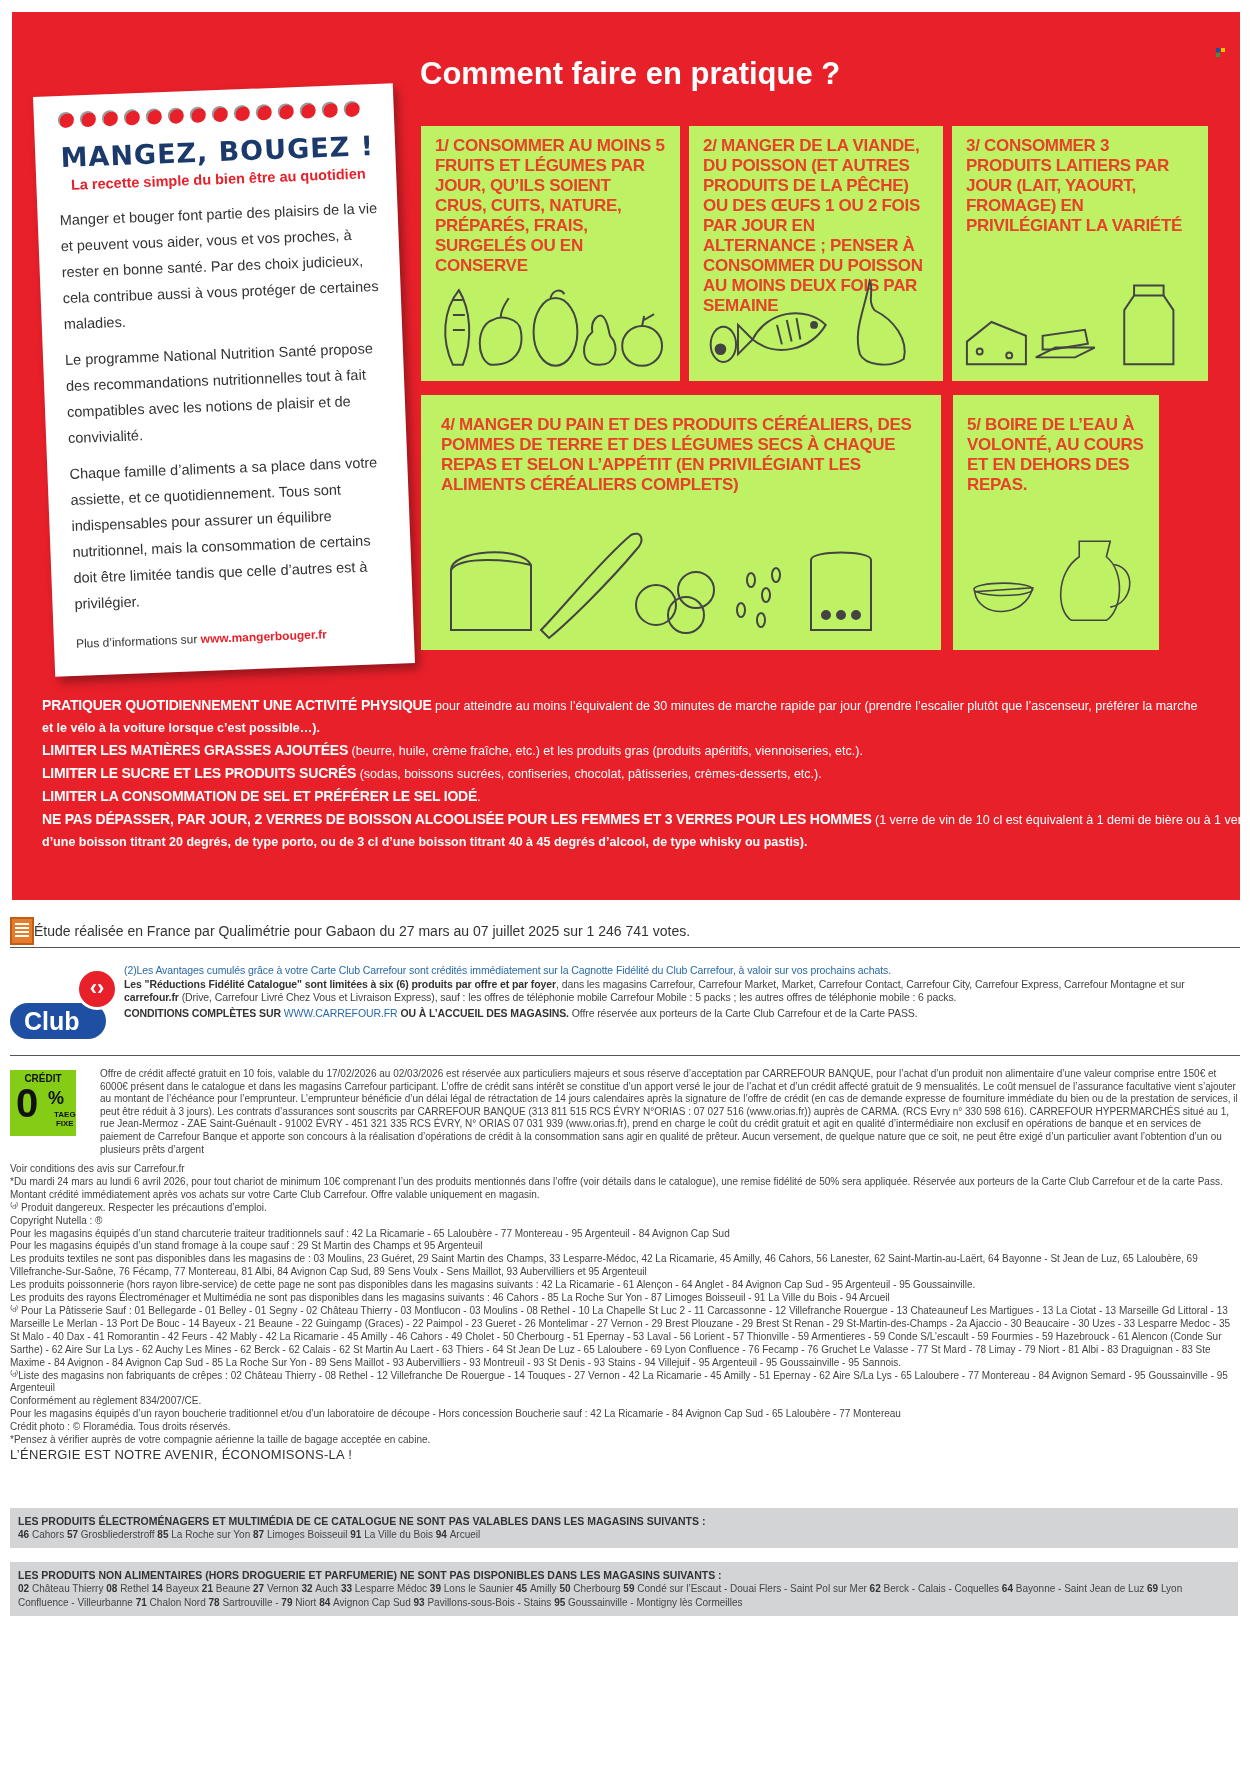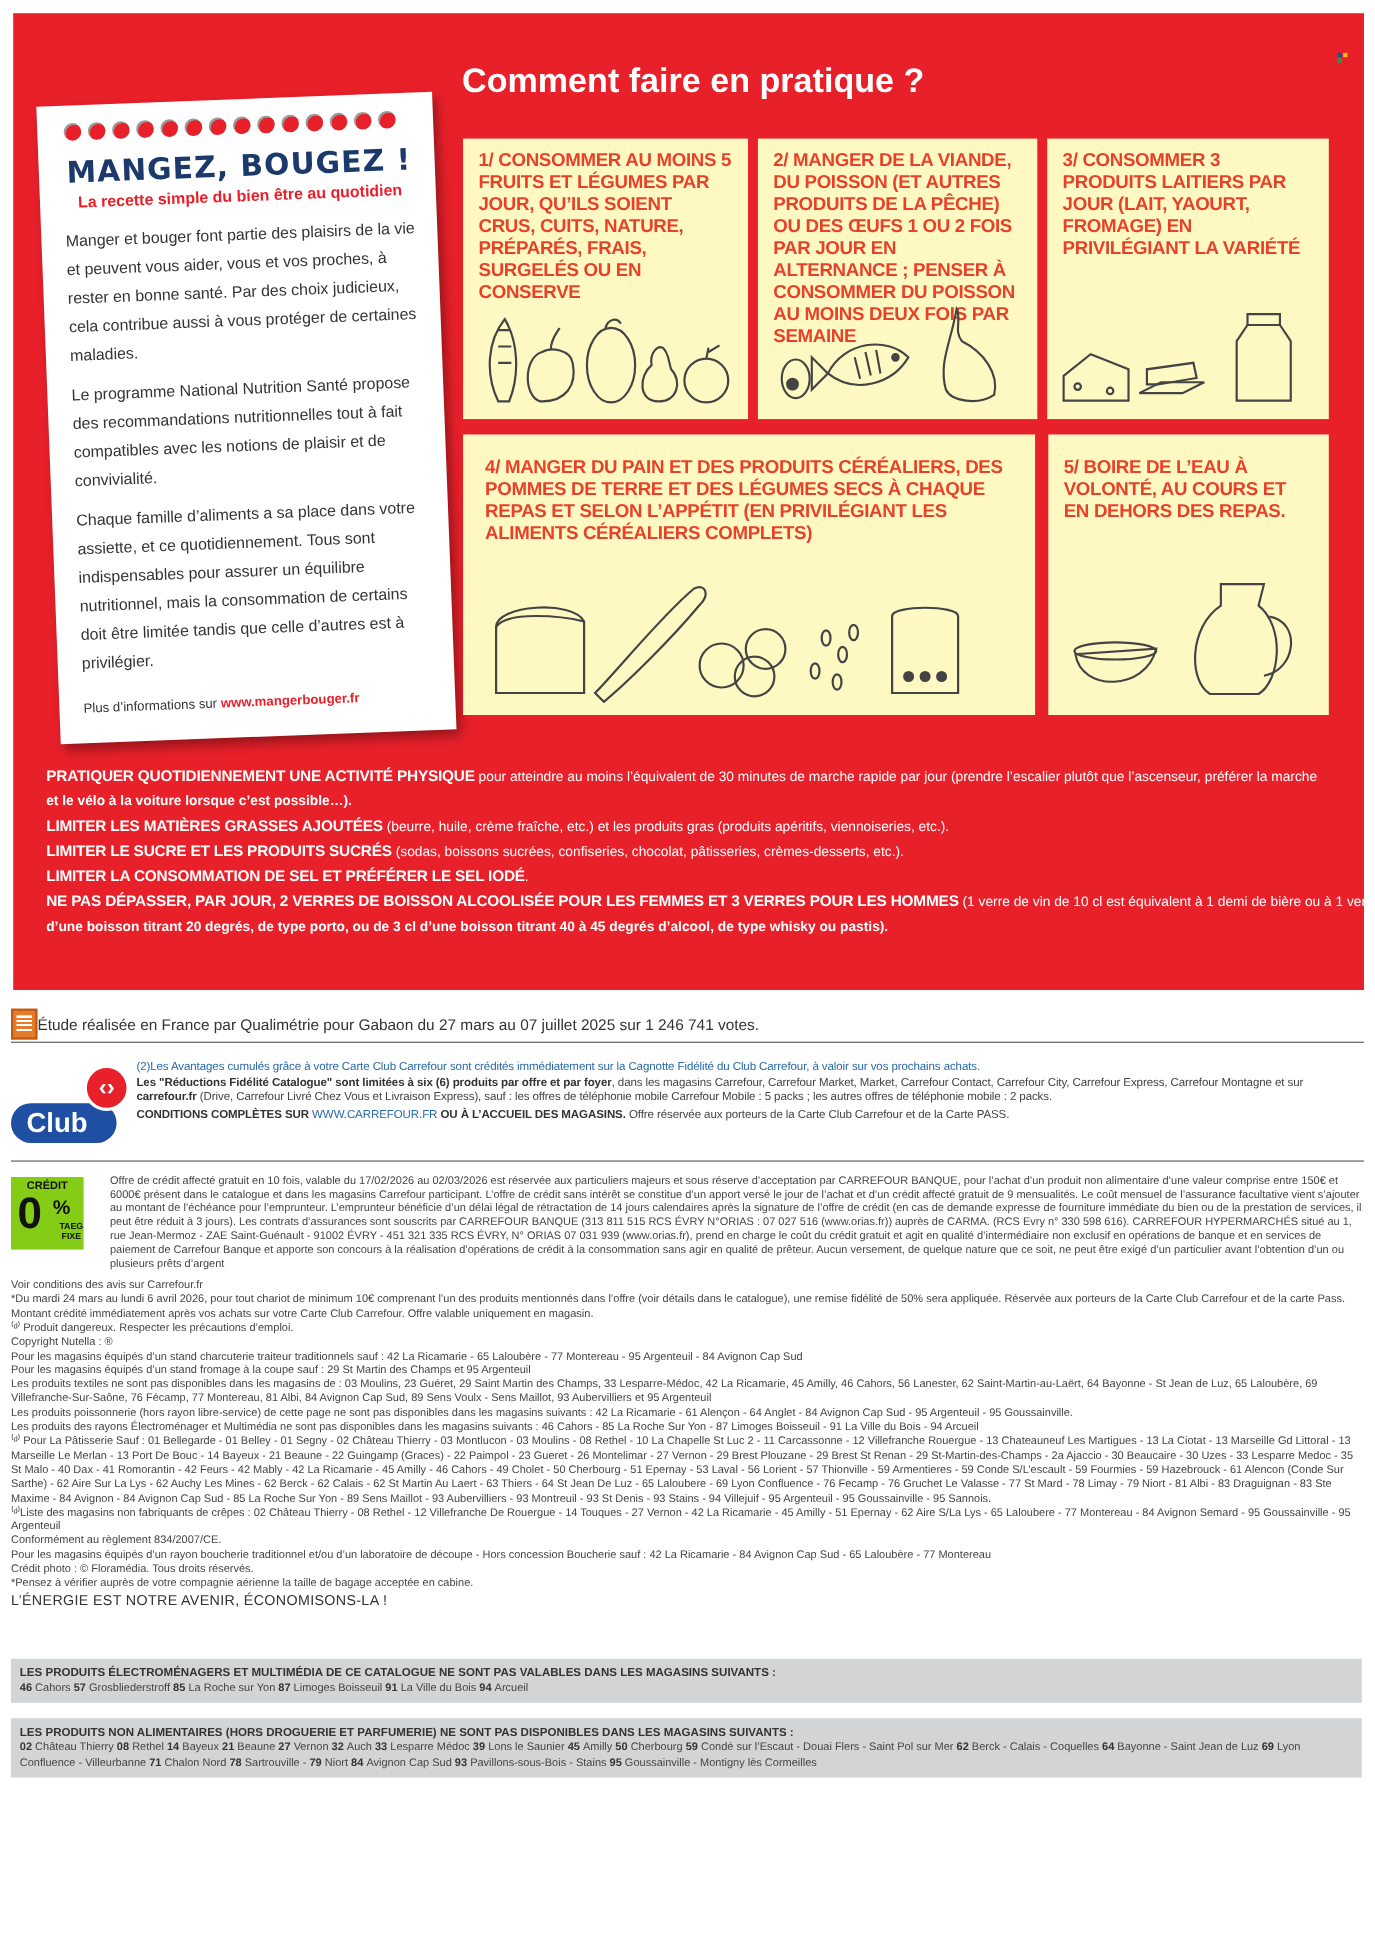--- a/index.html
+++ b/index.html
@@ -17,21 +17,21 @@
   .rings { display: flex; gap: 6px; margin: 4px 0 14px 2px; }
   .ring { width: 16px; height: 16px; border-radius: 50%; background: radial-gradient(circle at 60% 60%, #e8202a 55%, #9a9a9a 60%); }
   .notepad h1 { font-family: "DejaVu Sans", sans-serif; font-weight: 900; color: #1b3a6b; font-size: 27px; letter-spacing: 1px; text-align: center; margin-top: 6px; }
   .notepad h2 { color: #e8202a; font-size: 14.5px; font-weight: bold; text-align: center; margin: 4px 0 14px; }
   .notepad p { font-size: 14.5px; line-height: 26px; color: #333; margin-bottom: 10px; }
   .notepad .more { font-size: 12px; margin-top: 14px; }
   .notepad .more a { color: #e8202a; font-weight: bold; text-decoration: none; }
 
   .main-title { position: absolute; left: 420px; top: 56px; width: 800px; color: #fff; font-size: 31px; font-weight: bold; }
 
-  .tip-card { position: absolute; background: #fef9c3; padding: 10px 14px; }
+  .tip-card { position: absolute; background: #bef264; padding: 10px 14px; }
   .tip-card .tip-text { color: #e8412a; font-family: "Liberation Sans Narrow", "Liberation Sans", sans-serif; font-weight: bold; font-size: 17px; line-height: 20px; letter-spacing: -0.3px; }
   .tip-illu { position: absolute; left: 10px; right: 10px; bottom: 6px; height: 110px; }
   .tip-illu svg { width: 100%; height: 100%; }
 
   .rules { position: absolute; left: 42px; top: 694px; width: 1180px; color: #fff; font-size: 12.5px; line-height: 22px; font-family: "Liberation Sans", sans-serif; }
   .rules .line { white-space: nowrap; }
   .rules b { font-size: 14px; font-weight: bold; letter-spacing: -0.2px; }
   .rules .cont { display: block; font-weight: bold; }
 
   
@@ -161,21 +161,21 @@
         <ellipse cx="310" cy="90" rx="4" ry="7"></ellipse>
         <ellipse cx="330" cy="100" rx="4" ry="7"></ellipse>
         <ellipse cx="345" cy="55" rx="4" ry="7"></ellipse>
       <path d="M380 40 L380 110 L440 110 L440 40 C440 30 380 30 380 40 Z"></path>
         <circle cx="395" cy="95" r="4" fill="#444"></circle>
         <circle cx="410" cy="95" r="4" fill="#444"></circle>
         <circle cx="425" cy="95" r="4" fill="#444"></circle>
     </svg>
   </div>
 </div>
-<div class="tip-card" style="left:953px;top:395px;width:255px;height:255px;padding:20px 14px;">
+<div class="tip-card" style="left:953px;top:395px;width:206px;height:255px;padding:20px 14px;">
   <div class="tip-text">5/ BOIRE DE L’EAU À VOLONTÉ, AU COURS ET EN DEHORS DES REPAS.</div>
   <div class="tip-illu" style="height:120px;bottom:10px;">
     <svg viewBox="0 0 240 120" fill="none" stroke="#444" stroke-width="2">
       <path d="M15 75 C20 110 80 110 90 70 Z"></path>
         <ellipse cx="52" cy="72" rx="38" ry="8"></ellipse>
       <path d="M150 10 L190 10 L185 30 C210 50 205 100 185 112 L140 112 C120 100 120 50 150 30 Z"></path>
       <path d="M195 40 C225 45 220 90 190 95"></path>
     </svg>
   </div>
 </div>
@@ -194,21 +194,21 @@
 </div>
 
 <div class="club-block">
   <div class="club-logo">
     <div class="club-pill">Club</div>
     <div class="club-bubble">‹›</div>
   </div>
   <div class="club-text">
     <div class="blue">(2)Les Avantages cumulés grâce à votre Carte Club Carrefour sont crédités immédiatement sur la Cagnotte Fidélité du Club Carrefour, à valoir sur vos prochains achats.</div>
     <div><b>Les "Réductions Fidélité Catalogue" sont limitées à six (6) produits par offre et par foyer</b><span>, dans les magasins Carrefour, Carrefour Market, Market, Carrefour Contact, Carrefour City, Carrefour Express, Carrefour Montagne et sur</span></div>
-    <div><b>carrefour.fr</b><span> (Drive, Carrefour Livré  Chez Vous et Livraison Express), sauf : les offres de téléphonie mobile Carrefour Mobile : 5 packs ; les autres offres de téléphonie mobile : 2 packs.</span></div>
+    <div><b>carrefour.fr</b><span> (Drive, Carrefour Livré  Chez Vous et Livraison Express), sauf : les offres de téléphonie mobile Carrefour Mobile : 5 packs ; les autres offres de téléphonie mobile : 6 packs.</span></div>
     <div style="margin-top:2px"><b>CONDITIONS COMPLÈTES SUR </b><span class="blue">WWW.CARREFOUR.FR</span><b> OU À L’ACCUEIL DES MAGASINS.</b><span> Offre réservée aux porteurs de la Carte Club Carrefour et de la Carte PASS.</span></div>
   </div>
 </div>
 
 <div class="credit-block">
   <div class="credit-badge">
     <div class="c1">CRÉDIT</div>
     <div class="c2">0</div>
     <div class="c3">%</div>
     <div class="c4"><span>TAEG</span><br><span>FIXE</span></div>

